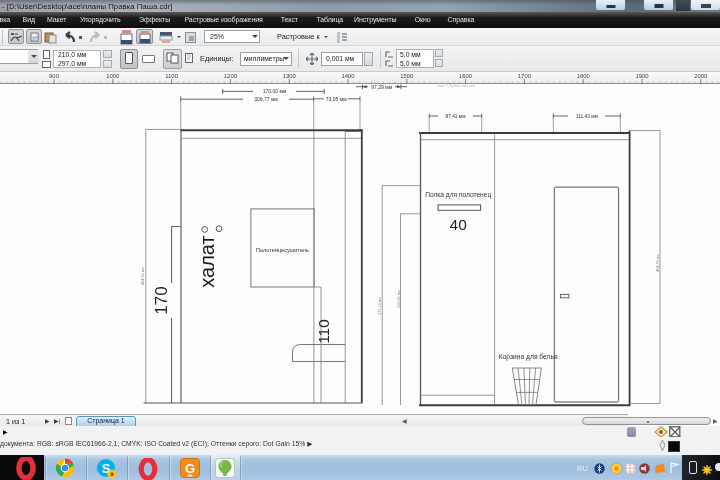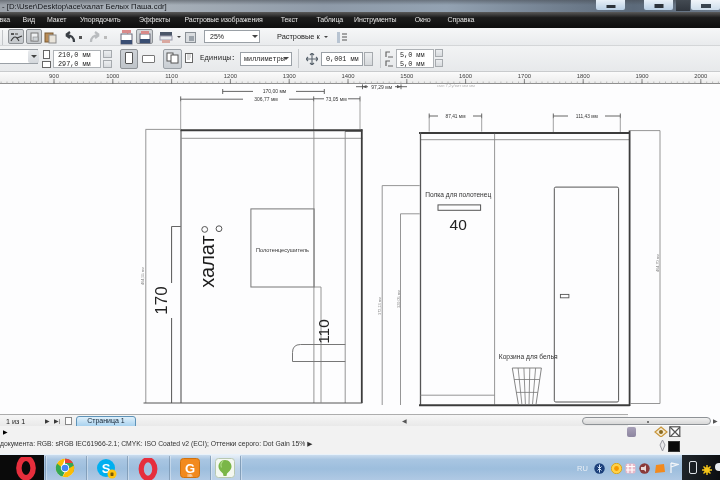--- a/index.html
+++ b/index.html
@@ -12,21 +12,21 @@
 #title .txt { position:absolute; left:2px; top:1.5px; font-size:7.8px; color:#14161a; }
 .winbtn { position:absolute; top:0; height:10px; border-radius:0 0 2px 2px;
   background:linear-gradient(#e8f0f8,#b9cfe4); box-shadow:0 0 1px #6b7b8a; }
 .winbtn i { position:absolute; left:50%; top:4px; transform:translateX(-50%);
   width:7px; height:3px; background:#222; display:block; }
 
 #menu { left:0; top:12px; width:720px; height:15.5px; background:linear-gradient(#5a5a5a 0%, #1c1c1c 35%, #0e0e0e 100%); color:#e4e4e4; font-size:7px; letter-spacing:-0.1px; }
 #menu span { position:absolute; top:3.5px; }
 
 #tb1 { left:0; top:27.5px; width:720px; height:18.5px; background:linear-gradient(#f6f7f8,#e9ebed); border-bottom:1px solid #d4d6d8; }
-#tb2 { left:0; top:46px; width:720px; height:25.5px; background:linear-gradient(#f2f3f4,#e7e9eb); border-bottom:1px solid #c9cbcd;font-family:Liberation Mono, monospace; }
+#tb2 { left:0; top:46px; width:720px; height:25.5px; background:linear-gradient(#f2f3f4,#e7e9eb); border-bottom:1px solid #c9cbcd; }
 .fld { position:absolute; background:#fff; border:1px solid #9aa0a6; font-size:7px; color:#222; }
 .lbl { position:absolute; font-size:7.4px; color:#222; }
 .btn { position:absolute; border:1px solid #9aa0a6; border-radius:2px; background:linear-gradient(#fdfdfd,#dfe2e5); }
 .ico { position:absolute; }
 
 #ruler { left:0; top:72px; width:720px; height:12px; background:linear-gradient(#fbfbfb,#ececec); border-bottom:1px solid #8f8f8f; }
 
 #canvas { left:0; top:85px; width:720px; height:329px; background:#fdfdfe; }
 
 #nav { left:0; top:414px; width:628px; height:11.5px; background:linear-gradient(#f6f6f6,#e9e9e9); border-top:1px solid #adadad; font-size:7.2px; color:#222; }
@@ -38,21 +38,21 @@
 
 #task { left:0; top:454px; width:720px; height:26px;
   background:linear-gradient(#cadcee 0%, #a9c6e2 18%, #9dbedd 55%, #b0c9e4 100%); border-top:1px solid #e9f2fa; }
 .tbtn { position:absolute; top:0; height:26px; }
 .sep { position:absolute; top:1px; width:1px; height:25px; background:rgba(90,115,140,.45); box-shadow:1px 0 0 rgba(255,255,255,.35); }
 </style></head>
 <body>
 <div id="scr">
 
 <div class="abs" id="title">
-  <span class="txt">- [D:\User\Desktop\ace\халат Белых Паша.cdr]</span>
+  <span class="txt">- [D:\User\Desktop\ace\планы Правка Паша.cdr]</span>
   <span class="winbtn" style="left:596px;width:29px;">
         <i style="top:5px;height:3px;width:9px;background:#2c333b;"></i>
       </span>
   <span class="winbtn" style="left:644px;width:29px;">
         <i style="top:4px;height:4px;width:9px;background:#2c333b;"></i>
       </span>
   <span style="position:absolute;left:676px;top:0;width:14px;height:11px;background:linear-gradient(#434a52,#30363e);"></span>
   <span class="winbtn" style="left:691px;width:29px;background:linear-gradient(#f0f5fa,#cdddeb);">
         <i style="top:4px;height:4px;width:10px;background:#3a4550;"></i>
       </span>

